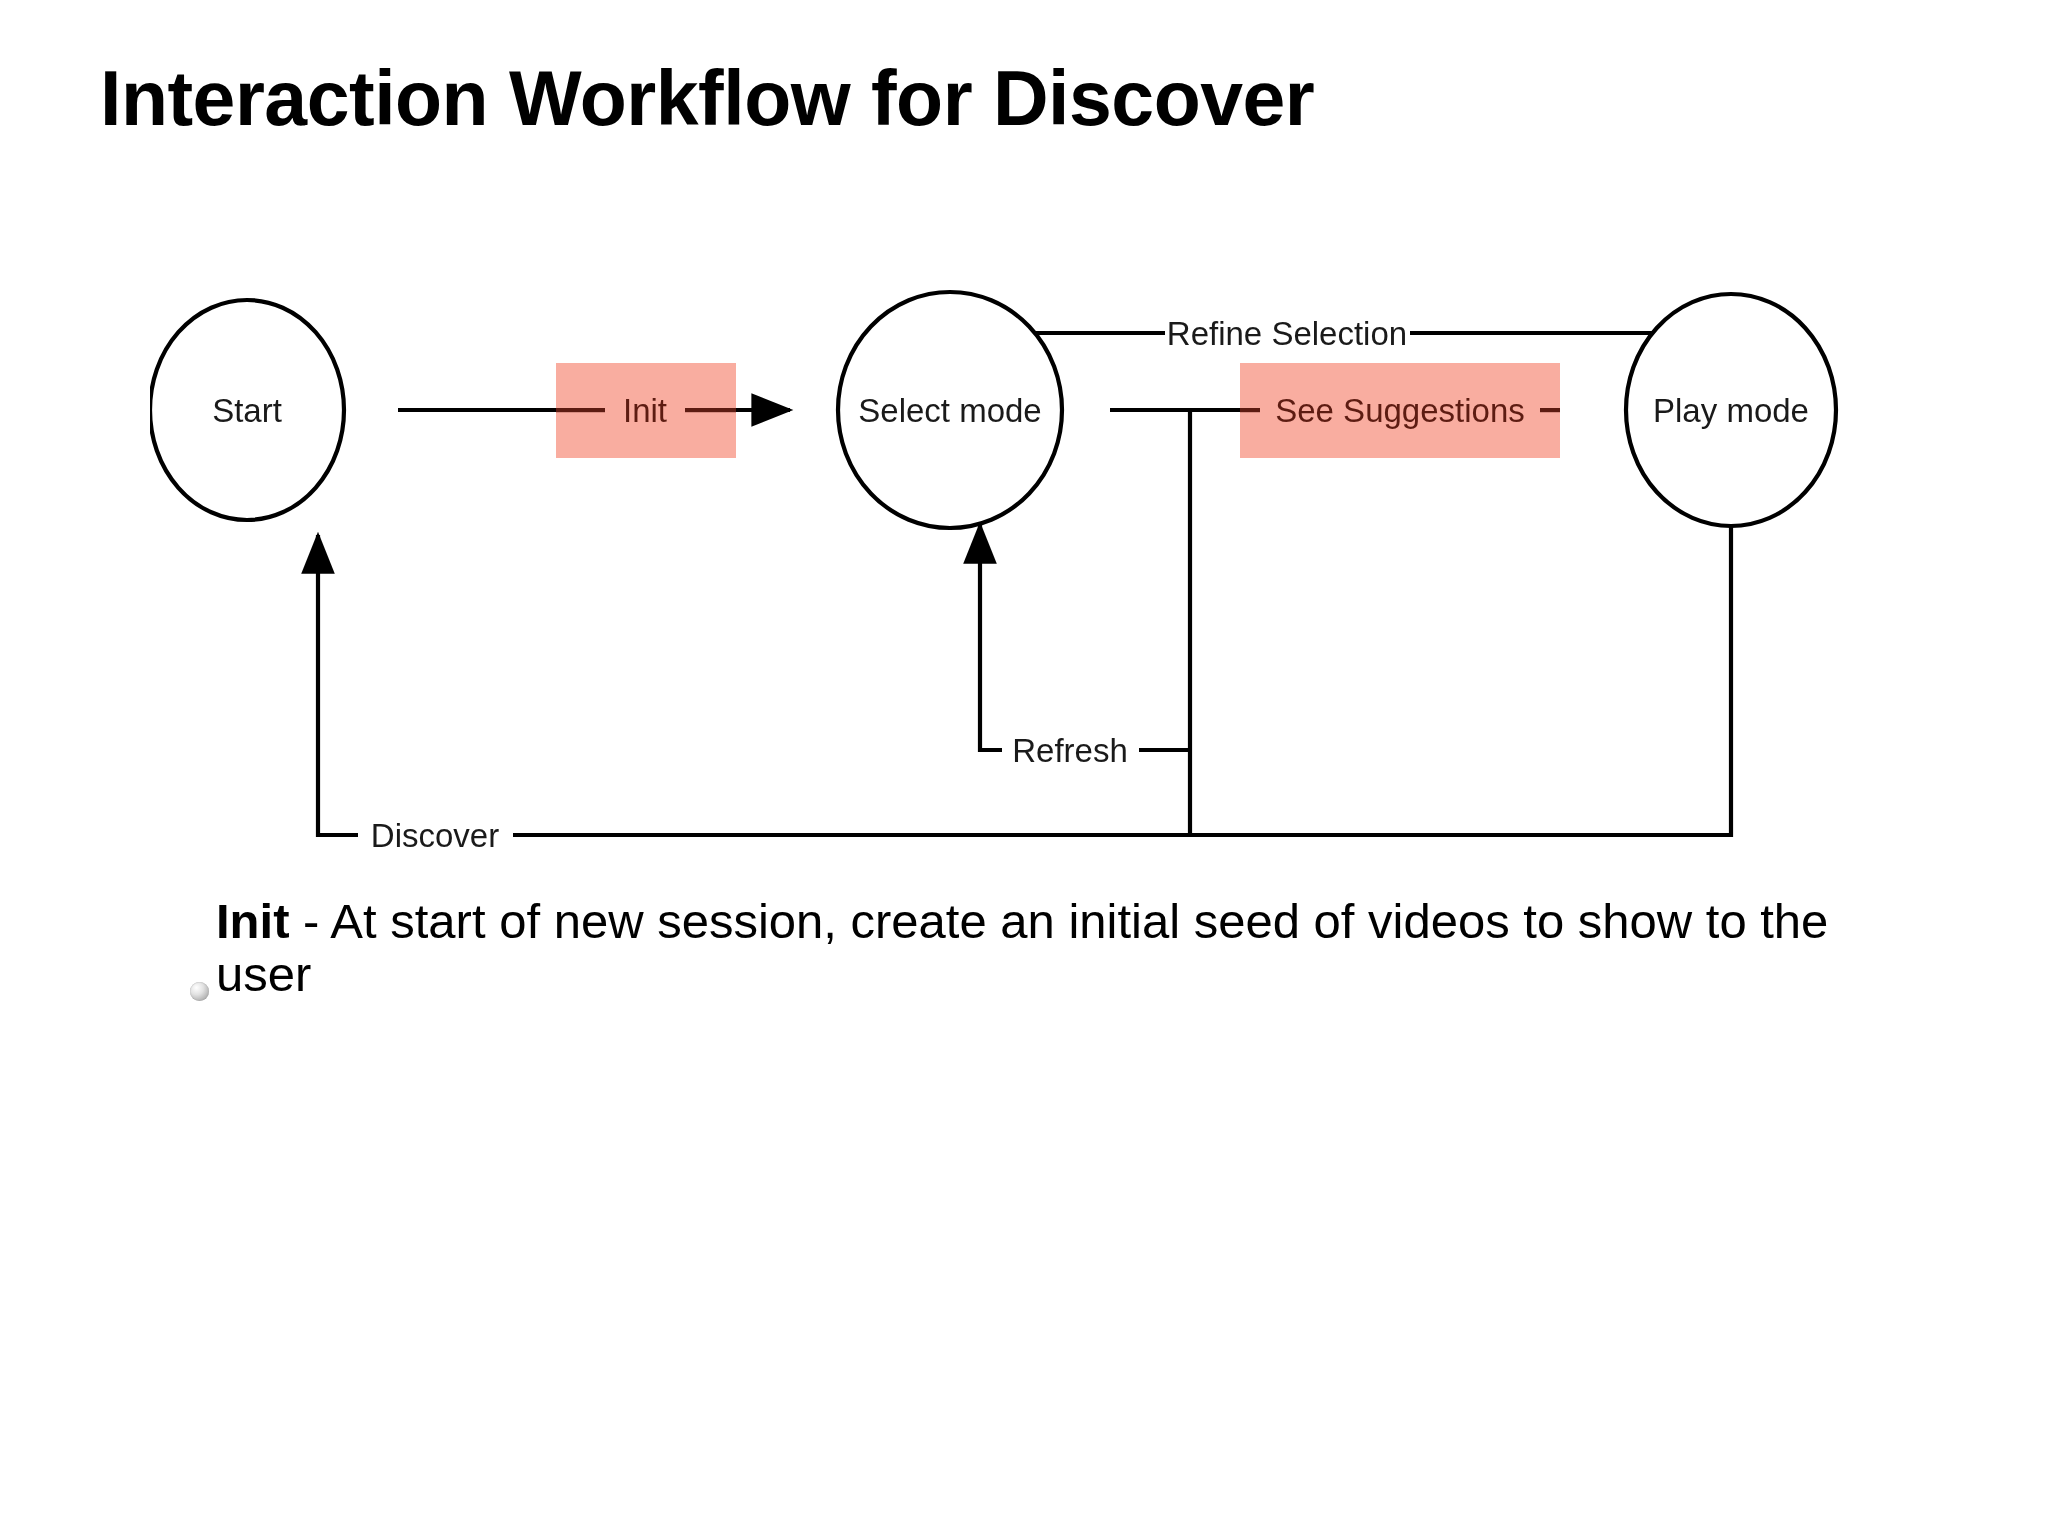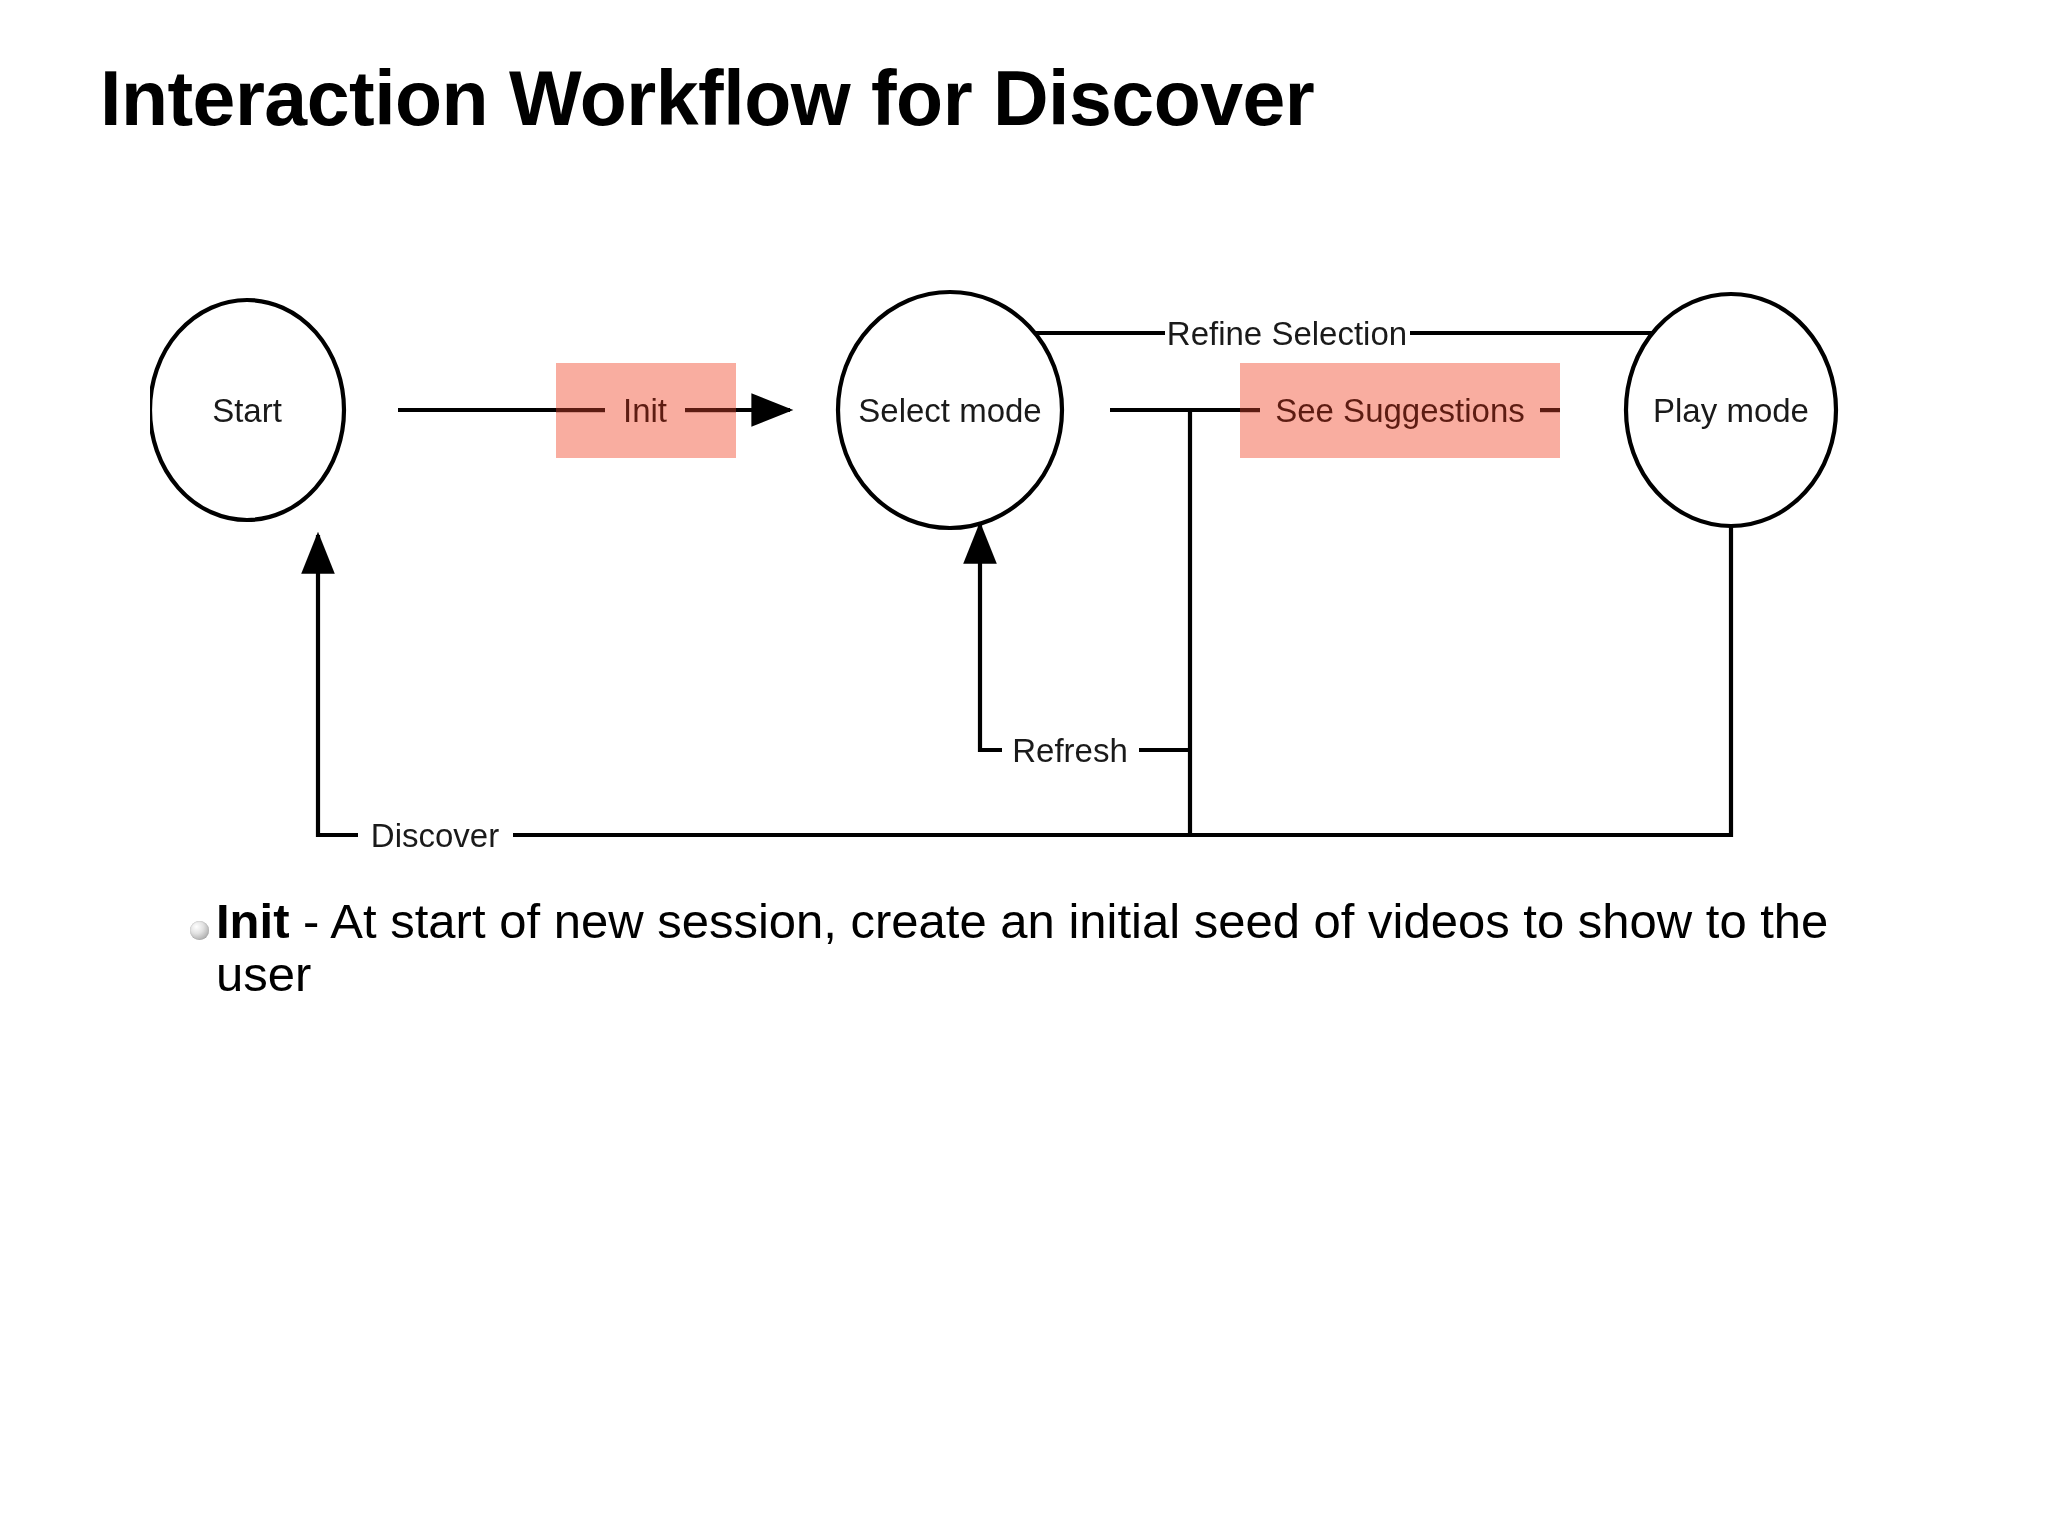--- a/index.html
+++ b/index.html
@@ -63,21 +63,21 @@
     fill: #f9ada0;
   }
   .bullets {
     position: absolute;
     left: 190px;
     top: 895px;
     width: 1680px;
   }
   .bullet-row {
     display: flex;
-    align-items: flex-start;
+    align-items: flex-end;
     margin-bottom: 6px;
   }
   .bullet-dot {
     flex: 0 0 auto;
     width: 19px;
     height: 19px;
     border-radius: 50%;
     margin-top: 26px;
     margin-right: 7px;
     background: radial-gradient(circle at 34% 30%, #ffffff 0%, #e2e2e2 38%, #b5b5b5 72%, #8f8f8f 100%);

